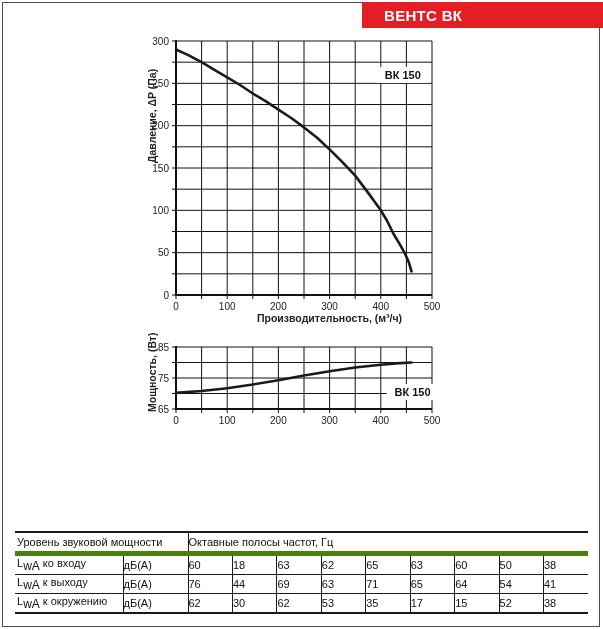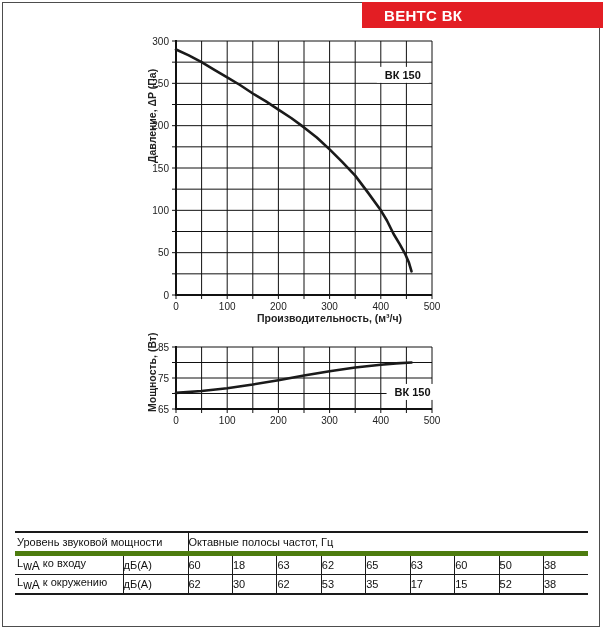--- a/index.html
+++ b/index.html
@@ -197,20 +197,33 @@
       <td class="vl">18</td>
       <td class="vl">63</td>
       <td class="vl">62</td>
       <td class="vl">65</td>
       <td class="vl">63</td>
       <td class="vl">60</td>
       <td class="vl">50</td>
       <td class="vl">38</td>
     </tr>
     <tr class="data">
+      <td class="lbl"><span>L</span><sub>wA</sub><span> к выходу</span></td>
+      <td class="vl">дБ(А)</td>
+      <td class="vl">76</td>
+      <td class="vl">44</td>
+      <td class="vl">69</td>
+      <td class="vl">63</td>
+      <td class="vl">71</td>
+      <td class="vl">65</td>
+      <td class="vl">64</td>
+      <td class="vl">54</td>
+      <td class="vl">41</td>
+    </tr>
+    <tr class="data">
       <td class="lbl"><span>L</span><sub>wA</sub><span> к окружению</span></td>
       <td class="vl">дБ(А)</td>
       <td class="vl">62</td>
       <td class="vl">30</td>
       <td class="vl">62</td>
       <td class="vl">53</td>
       <td class="vl">35</td>
       <td class="vl">17</td>
       <td class="vl">15</td>
       <td class="vl">52</td>

